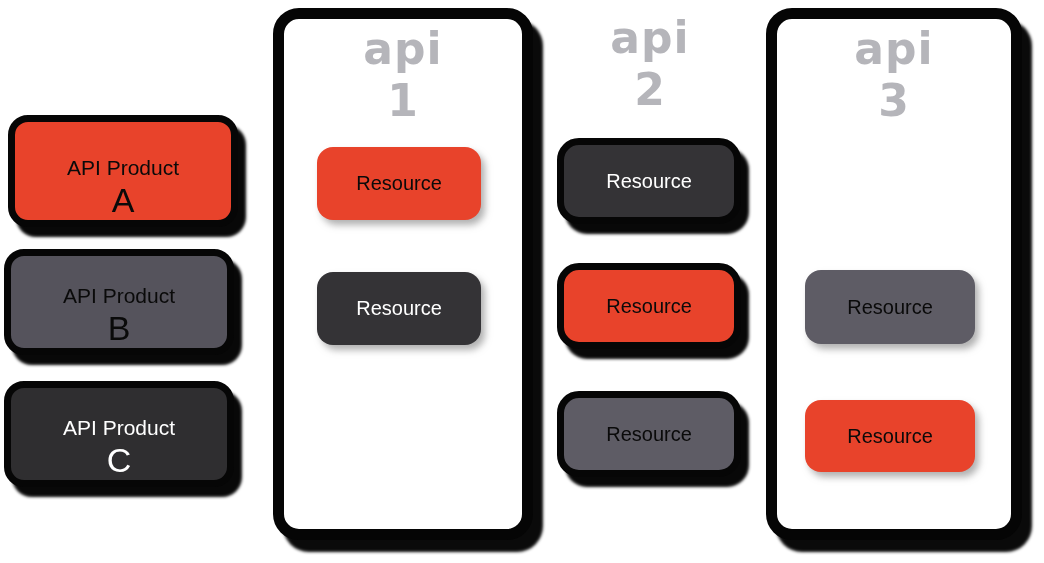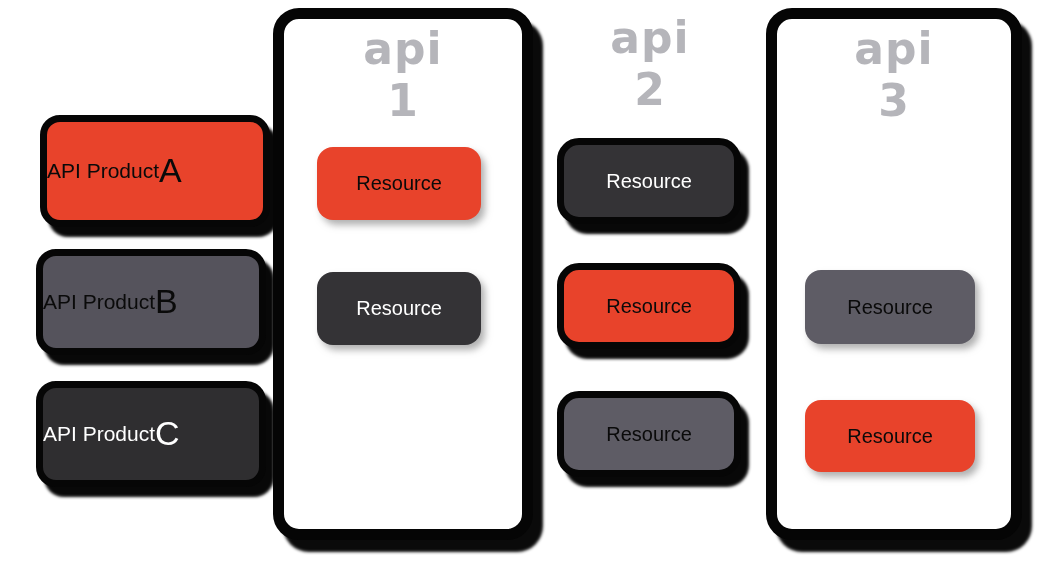--- a/index.html
+++ b/index.html
@@ -17,24 +17,24 @@
   }
 
   
   .product {
     position: absolute;
     width: 216px;
     border: 7px solid #060606;
     border-radius: 20px;
     box-shadow: 8px 10px 3px rgba(0,0,0,0.97);
     display: flex;
+    flex-direction: column;
     align-items: center;
-    justify-content: flex-start;
+    justify-content: flex-end;
     text-align: center;
-    margin-left: 32px;
   }
   .product .product-label { font-size: 21px; line-height: 1.25; }
   .product .product-letter { font-size: 34px; line-height: 1.15; }
 
   .fill-red   { background: #e8432b; }
   .fill-gray  { background: #55535c; }
   .fill-gray2 { background: #5e5c65; }
   .fill-dark  { background: #2f2e30; }
   .fill-dark2 { background: #343336; }
   .text-black { color: #0a0a0a; }

